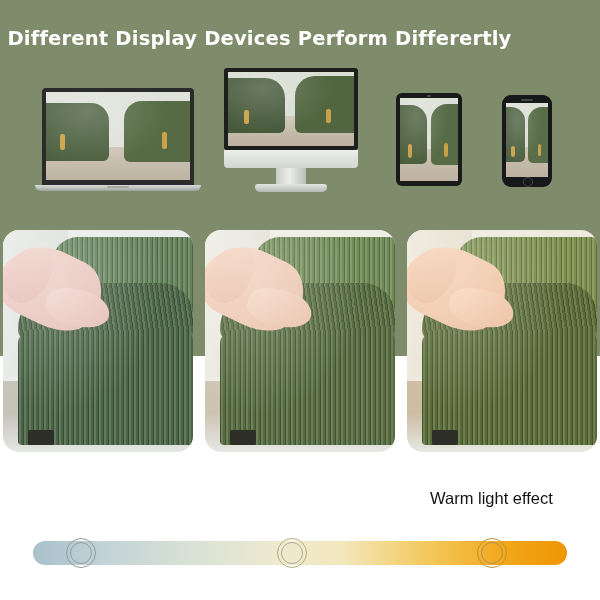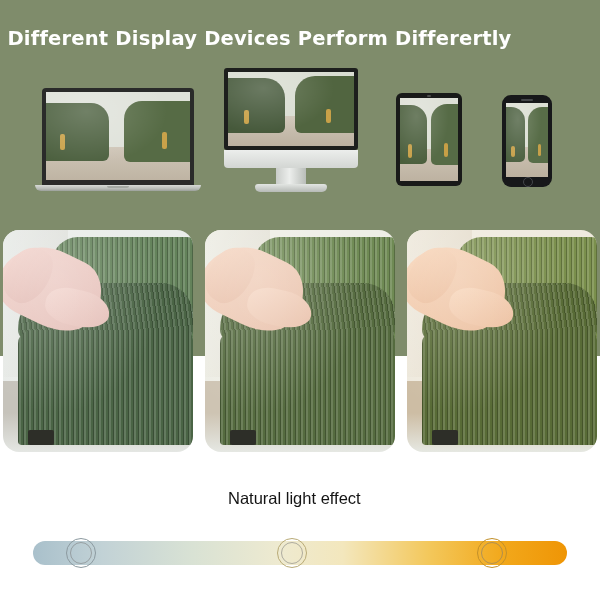--- a/index.html
+++ b/index.html
@@ -277,20 +277,20 @@
       <div class="sofa-arm cord-h" style="background-color: rgb(88, 107, 54);"></div>
       <div class="sofa-body cord" style="background-color: rgb(88, 107, 54);"></div>
       <div class="sofa-foot"></div>
       <div class="hand" style="background: linear-gradient(120deg, rgb(248, 215, 188) 0%, rgb(235, 189, 156) 100%);"></div>
       <div class="hand3" style="background: linear-gradient(120deg, rgb(248, 215, 188) 0%, rgb(235, 189, 156) 100%);"></div>
       <div class="hand2" style="background: linear-gradient(140deg, rgb(248, 215, 188) 0%, rgb(235, 189, 156) 100%);"></div>
       <div class="shine"></div>
     </div>
   </div>
 
-  <div class="cap c2">Natural light effect</div>
+  <div class="cap c3">Warm light effect</div>
 
   <div class="slider-track" style="background: linear-gradient(90deg, rgb(169, 192, 203) 0%, rgb(194, 210, 214) 13%, rgb(217, 226, 212) 30%, rgb(238, 234, 208) 46%, rgb(243, 231, 189) 58%, rgb(243, 200, 92) 74%, rgb(242, 168, 27) 88%, rgb(239, 149, 5) 100%);"></div>
   <div class="knob" style="left: 66.06px; border: 1.6px solid rgb(140, 154, 160);"></div>
   <div class="knob" style="left: 276.99px; border: 1.6px solid rgb(185, 171, 119);"></div>
   <div class="knob" style="left: 477.24px; border: 1.6px solid rgb(194, 144, 42);"></div>
 
 </div>
 
 </body></html>

